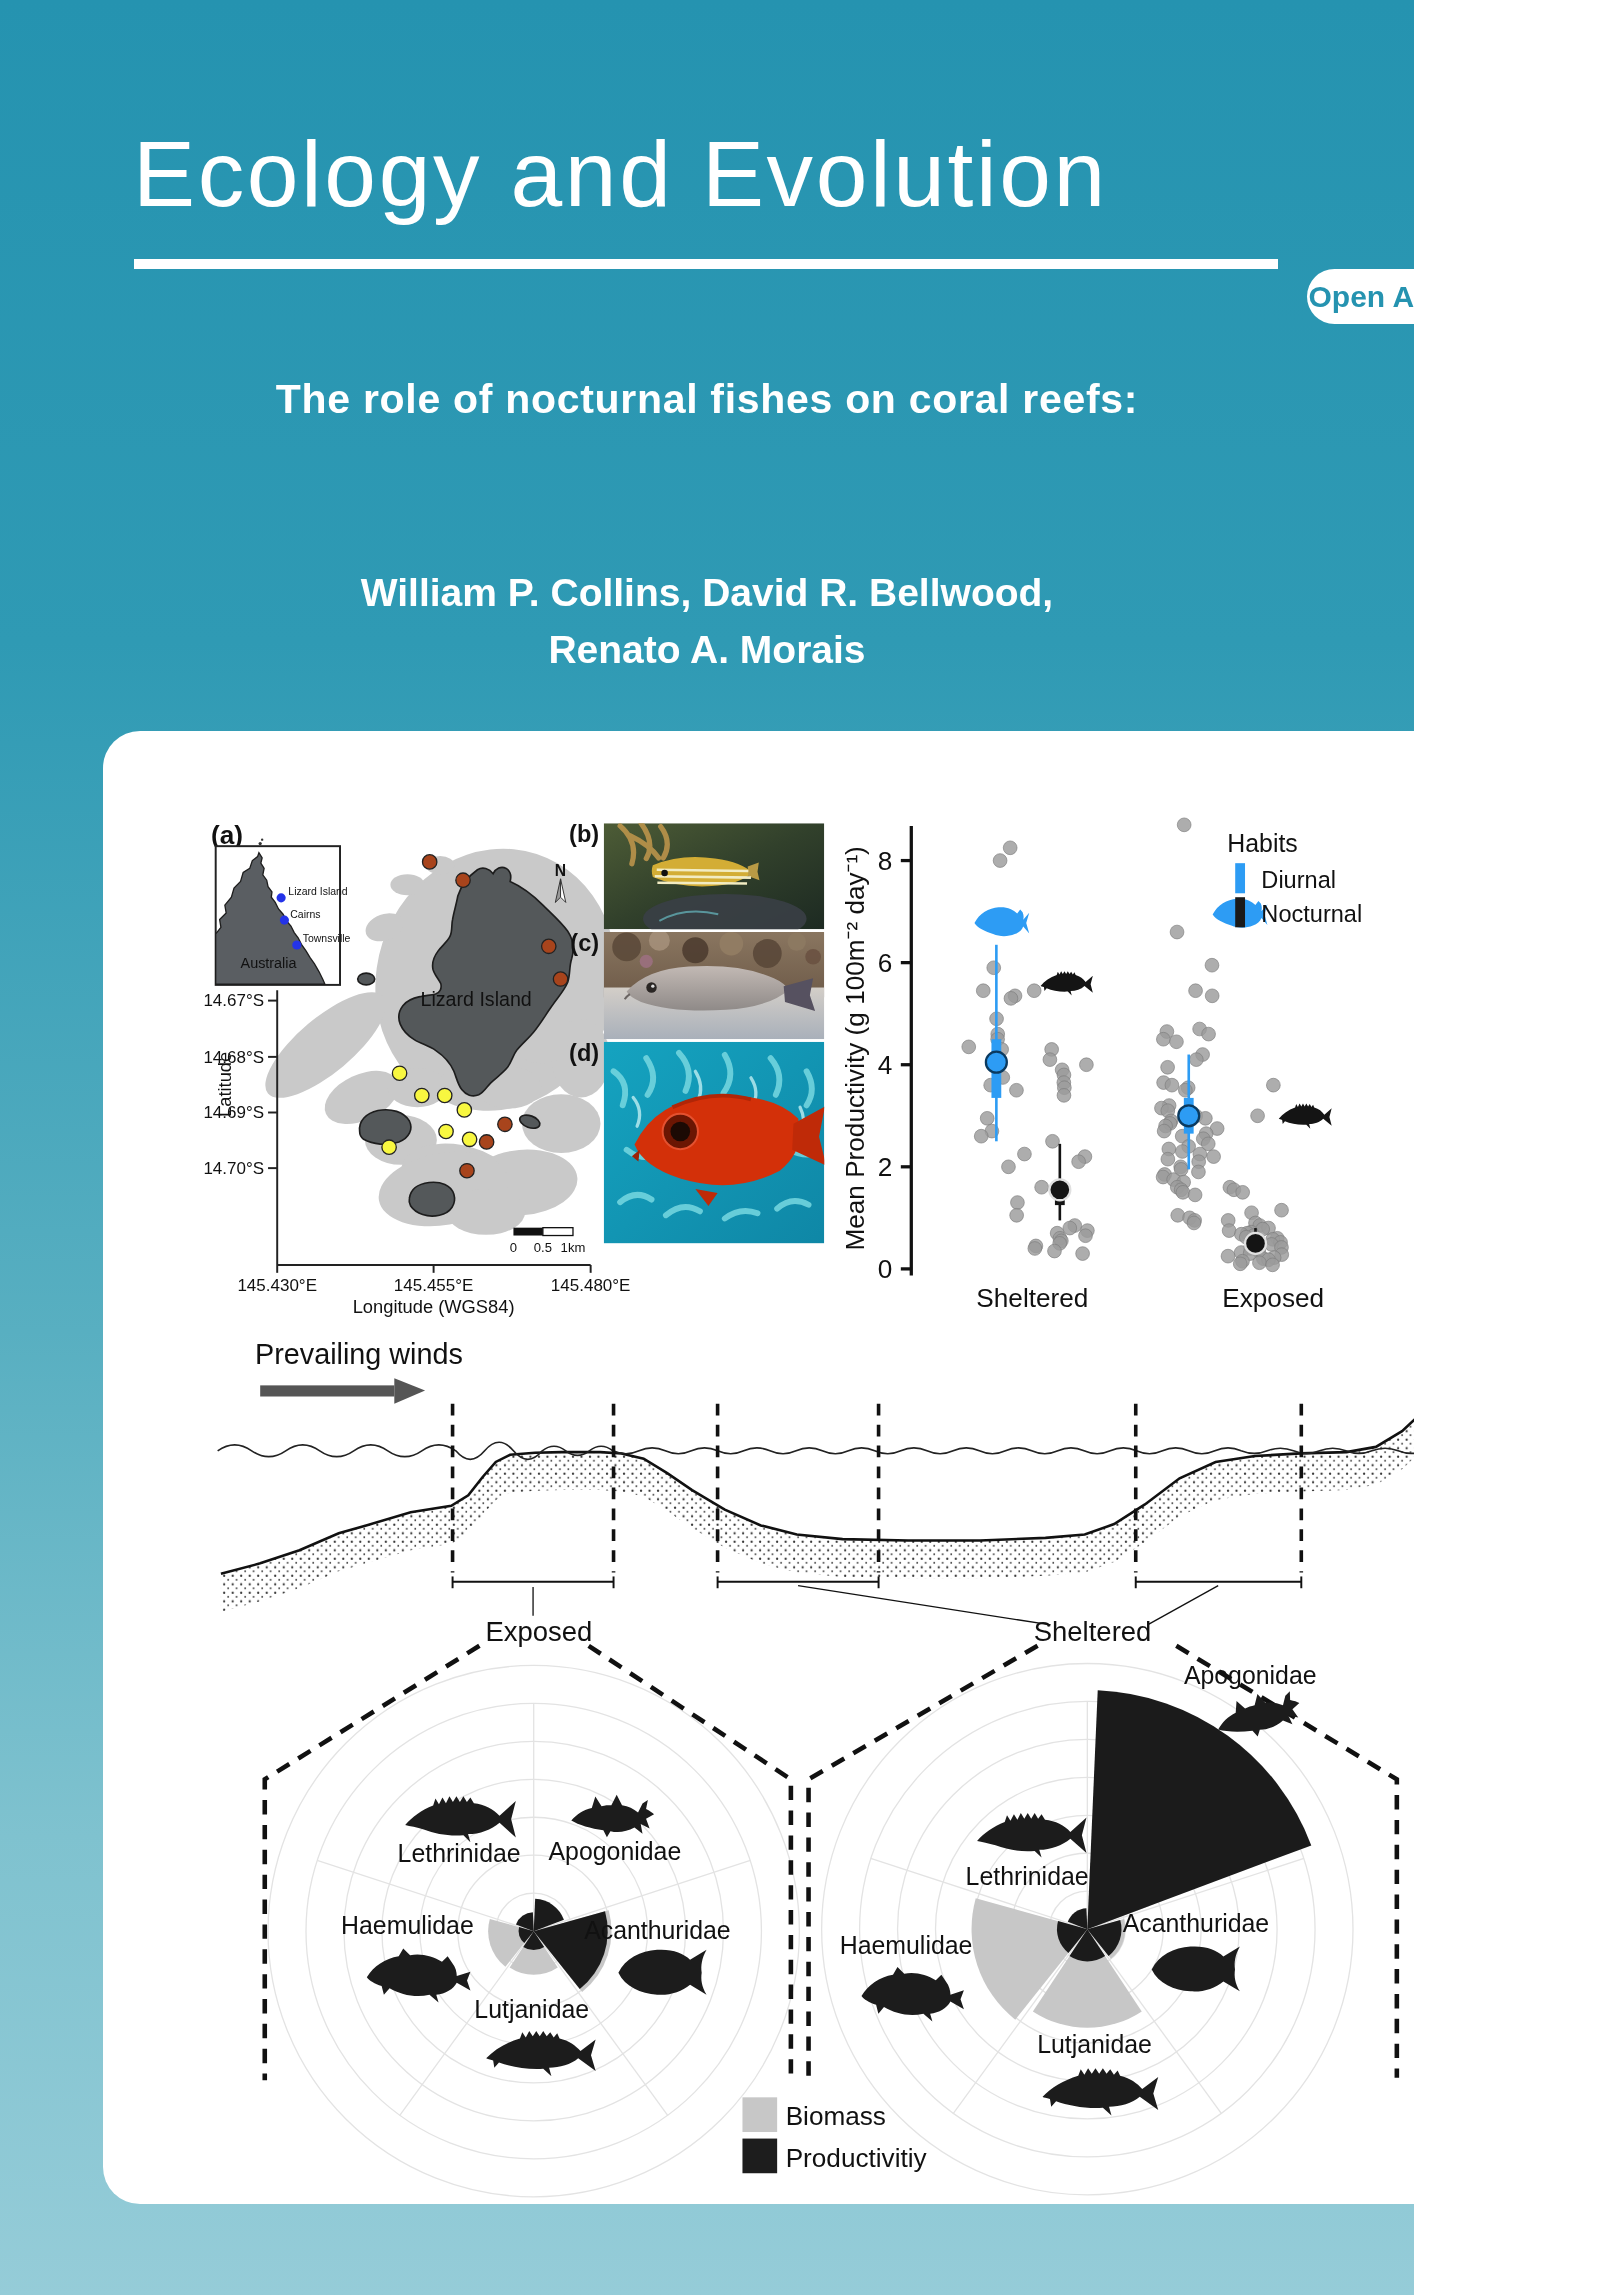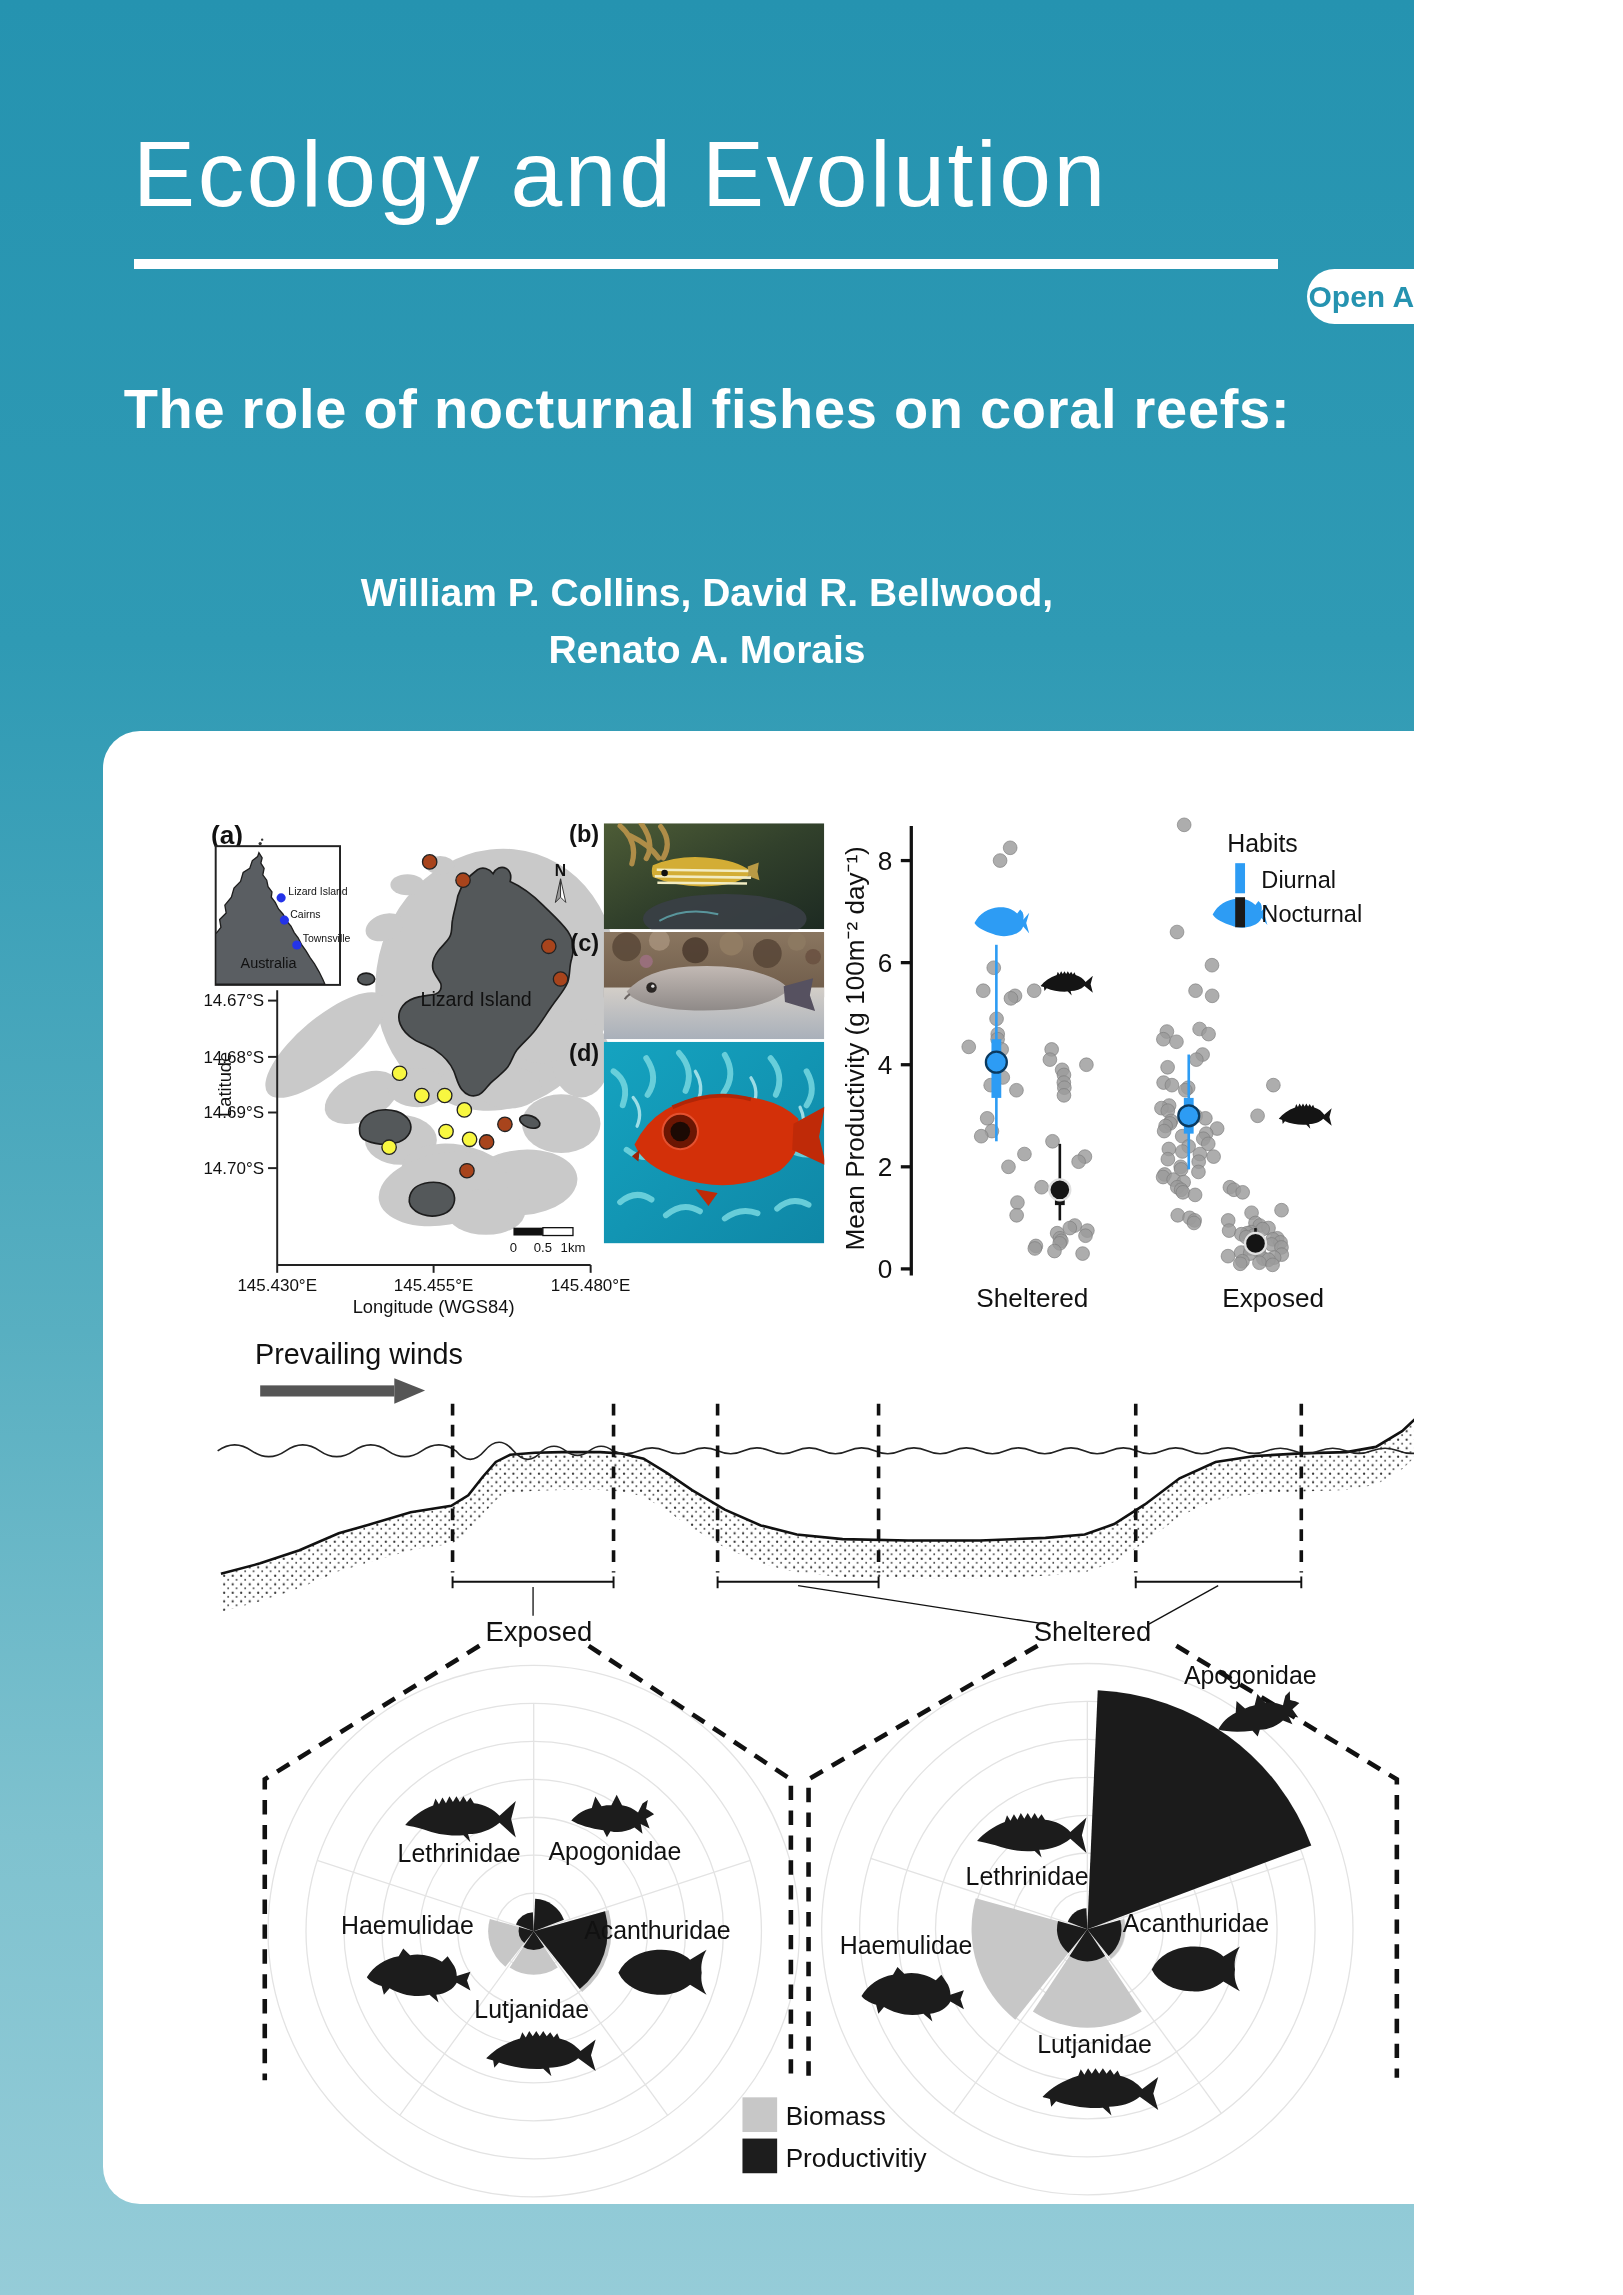--- a/index.html
+++ b/index.html
@@ -3,21 +3,21 @@
 <meta charset="utf-8">
 <style>
   html,body{margin:0;padding:0;}
   #page{position:relative;width:1414px;height:2295px;overflow:hidden;
     background:linear-gradient(180deg,#2593b0 0%,#2f9ab4 28%,#58afc1 58%,#7fc2cf 80%,#95ccd8 100%);
     font-family:"Liberation Sans",sans-serif;}
   .masthead{position:absolute;left:133px;top:128px;color:#fff;font-size:93px;font-weight:400;letter-spacing:2.6px;line-height:1;}
   .rule{position:absolute;left:134px;top:259px;width:1144px;height:9.8px;background:#fff;}
   .badge{position:absolute;left:1307px;top:237px;width:192px;height:55px;background:#fff;border-radius:27.5px;
     display:flex;align-items:center;justify-content:center;color:#2593b0;font-size:30px;font-weight:700;margin-top:32px;}
-  .title{position:absolute;left:0;top:372px;width:100%;text-align:center;color:#fff;font-size:56px;font-weight:700;letter-spacing:0.7px;line-height:1.33;}
+  .title{position:absolute;left:0;top:372px;width:100%;text-align:center;color:#fff;font-size:41px;font-weight:700;letter-spacing:0.7px;line-height:1.33;}
   .authors{position:absolute;left:0;top:564px;width:100%;text-align:center;color:#fff;font-size:39px;font-weight:700;line-height:1.47;}
   .card{position:absolute;left:103px;top:731px;width:1417px;height:1473px;background:#fff;border-radius:37px;}
   svg text{font-family:"Liberation Sans",sans-serif;fill:#111;}
 </style>
 </head>
 <body>
 
 <div id="page">
   <div class="masthead">Ecology and Evolution</div>
   <div class="rule"></div>

